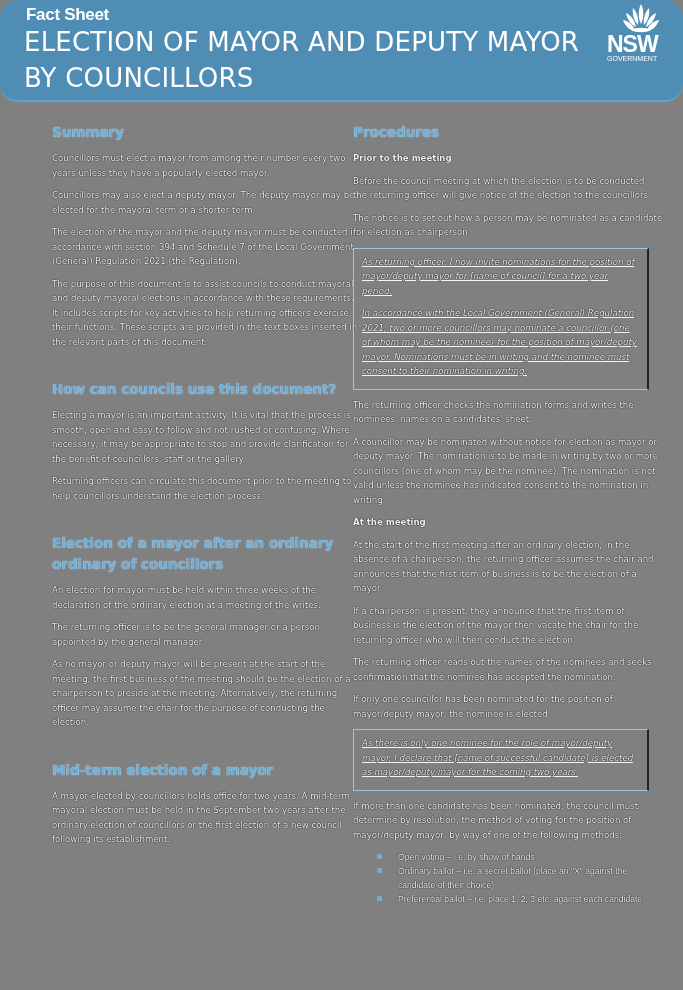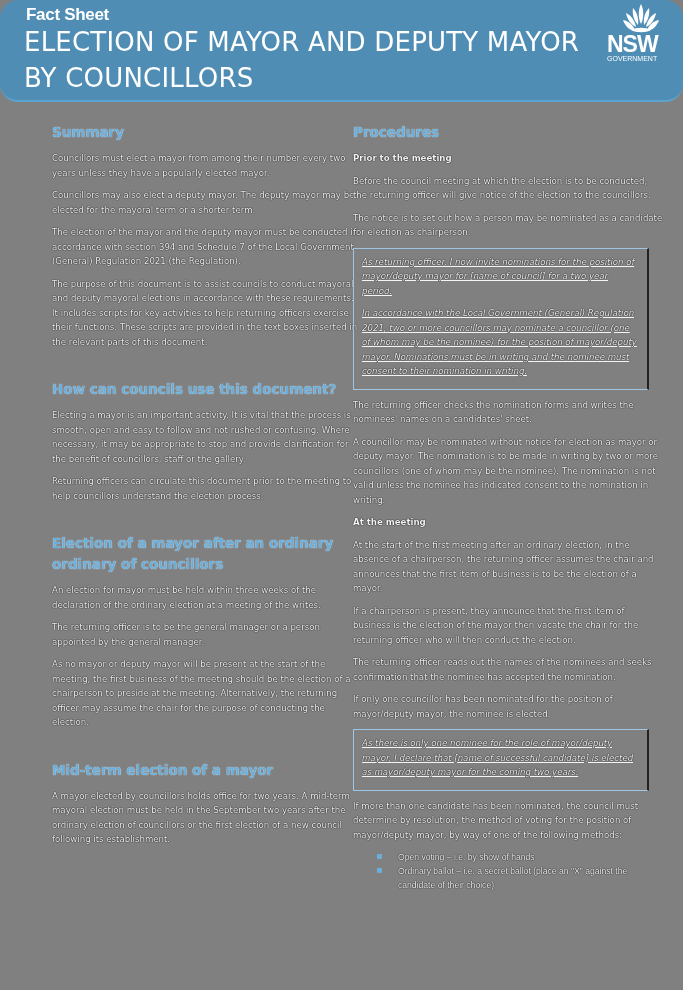--- a/index.html
+++ b/index.html
@@ -140,14 +140,15 @@
 
   <div class="script">
     <p>As there is only one nominee for the role of mayor/deputy mayor, I declare that [name of successful candidate] is elected as mayor/deputy mayor for the coming two years.</p>
   </div>
 
   <p>If more than one candidate has been nominated, the council must determine by resolution, the method of voting for the position of mayor/deputy mayor, by way of one of the following methods:</p>
 
   <ul>
     <li><span class="bullet"></span><span>Open voting – i.e. by show of hands</span></li>
     <li><span class="bullet"></span><span>Ordinary ballot – i.e. a secret ballot (place an "X" against the candidate of their choice)</span></li>
+    <li><span class="bullet"></span><span>Preferential ballot – i.e. place 1, 2, 3 etc. against each candidate.</span></li>
   </ul>
 </div>
 
 </body></html>

